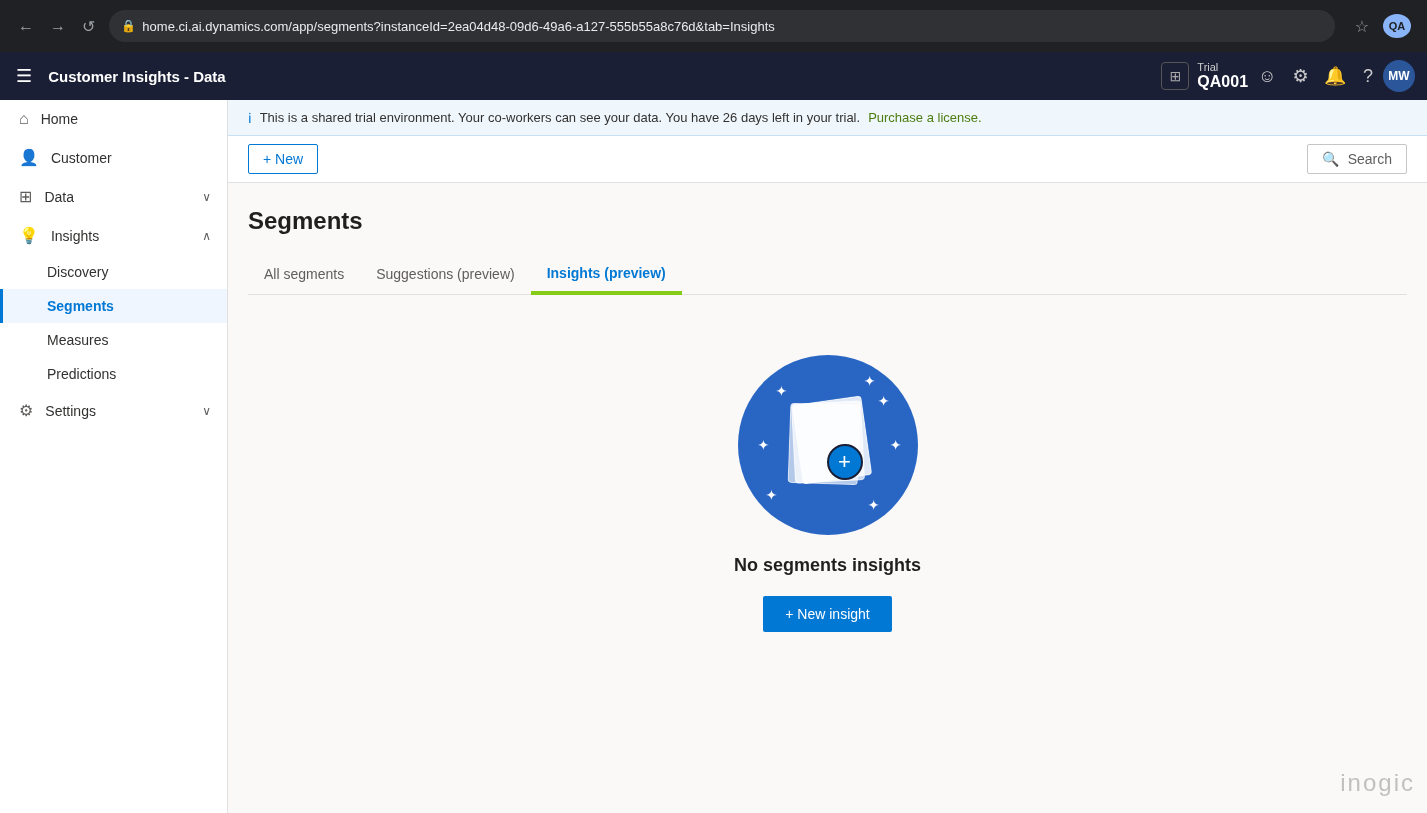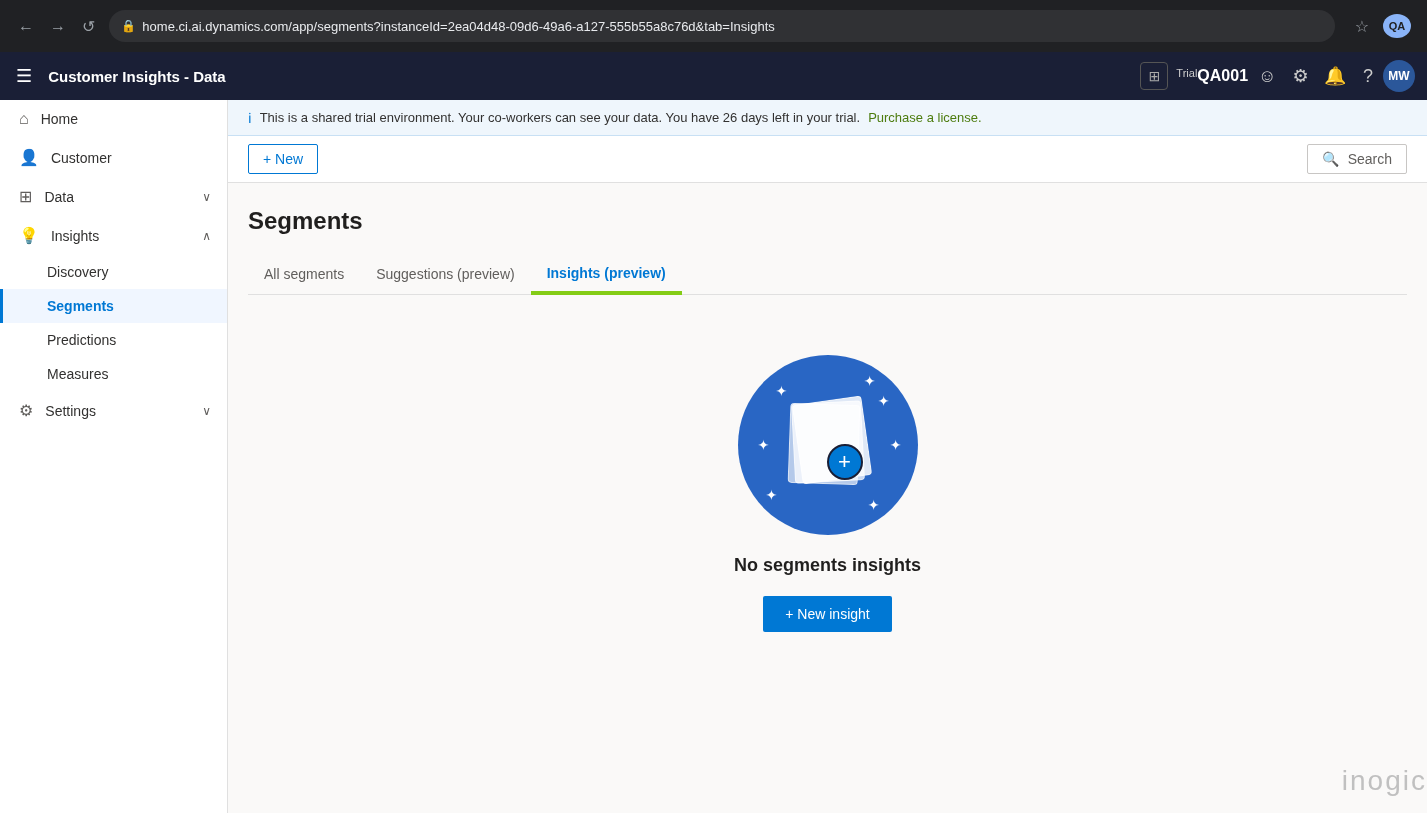--- a/index.html
+++ b/index.html
@@ -51,21 +51,21 @@
     .app-title {
       color: white; font-size: 15px; font-weight: 600; flex: 1;
     }
     .top-nav-right { display: flex; align-items: center; gap: 4px; }
     .trial-info { display: flex; align-items: center; gap: 8px; }
     .trial-env-icon {
       width: 28px; height: 28px; border: 1px solid #555; border-radius: 4px;
       display: flex; align-items: center; justify-content: center;
       color: #aaa; font-size: 14px;
     }
-    .trial-text { display: flex; flex-direction: row; }
+    .trial-text { display: flex; flex-direction: column; }
     .trial-label { color: #ccc; font-size: 11px; }
     .trial-name { color: white; font-size: 16px; font-weight: 600; }
     .nav-icon-btn {
       background: none; border: none; color: #ccc; cursor: pointer;
       font-size: 18px; padding: 6px; border-radius: 4px;
     }
     .user-avatar-btn {
       width: 32px; height: 32px; border-radius: 50%; background: #2b579a;
       border: none; color: white; font-size: 12px; font-weight: 600;
       cursor: pointer; display: flex; align-items: center; justify-content: center;
@@ -191,22 +191,22 @@
     }
     .new-insight-btn {
       display: flex; align-items: center; gap: 8px;
       background: #0078d4; color: white; border: none;
       padding: 10px 22px; border-radius: 2px; font-size: 14px;
       cursor: pointer; font-weight: 500;
     }
 
     
     .watermark {
-      position: fixed; bottom: 16px; right: 0;
-      color: #c0c0c0; font-size: 28px; font-weight: 300; letter-spacing: 2px;
+      position: fixed; bottom: 16px; right: 12px;
+      color: #c0c0c0; font-size: 24px; font-weight: 300; letter-spacing: 2px;
       pointer-events: none;
     }
   </style>
 </head>
 <body>
 
 <div class="browser-chrome">
   <div class="browser-nav-buttons">
     <button class="browser-nav-btn">←</button>
     <button class="browser-nav-btn">→</button>
@@ -266,24 +266,24 @@
         <span>Insights</span>
         <span class="sidebar-chevron">∧</span>
       </div>
       <div class="sidebar-sub-item">
         <span>Discovery</span>
       </div>
       <div class="sidebar-sub-item active">
         <span>Segments</span>
       </div>
       <div class="sidebar-sub-item">
+        <span>Measures</span>
+      </div>
+      <div class="sidebar-sub-item">
         <span>Predictions</span>
-      </div>
-      <div class="sidebar-sub-item">
-        <span>Measures</span>
       </div>
       <div class="sidebar-item">
         <span class="sidebar-item-icon">⚙</span>
         <span>Settings</span>
         <span class="sidebar-chevron">∨</span>
       </div>
     </div>
 
     <div class="content-area">
 

